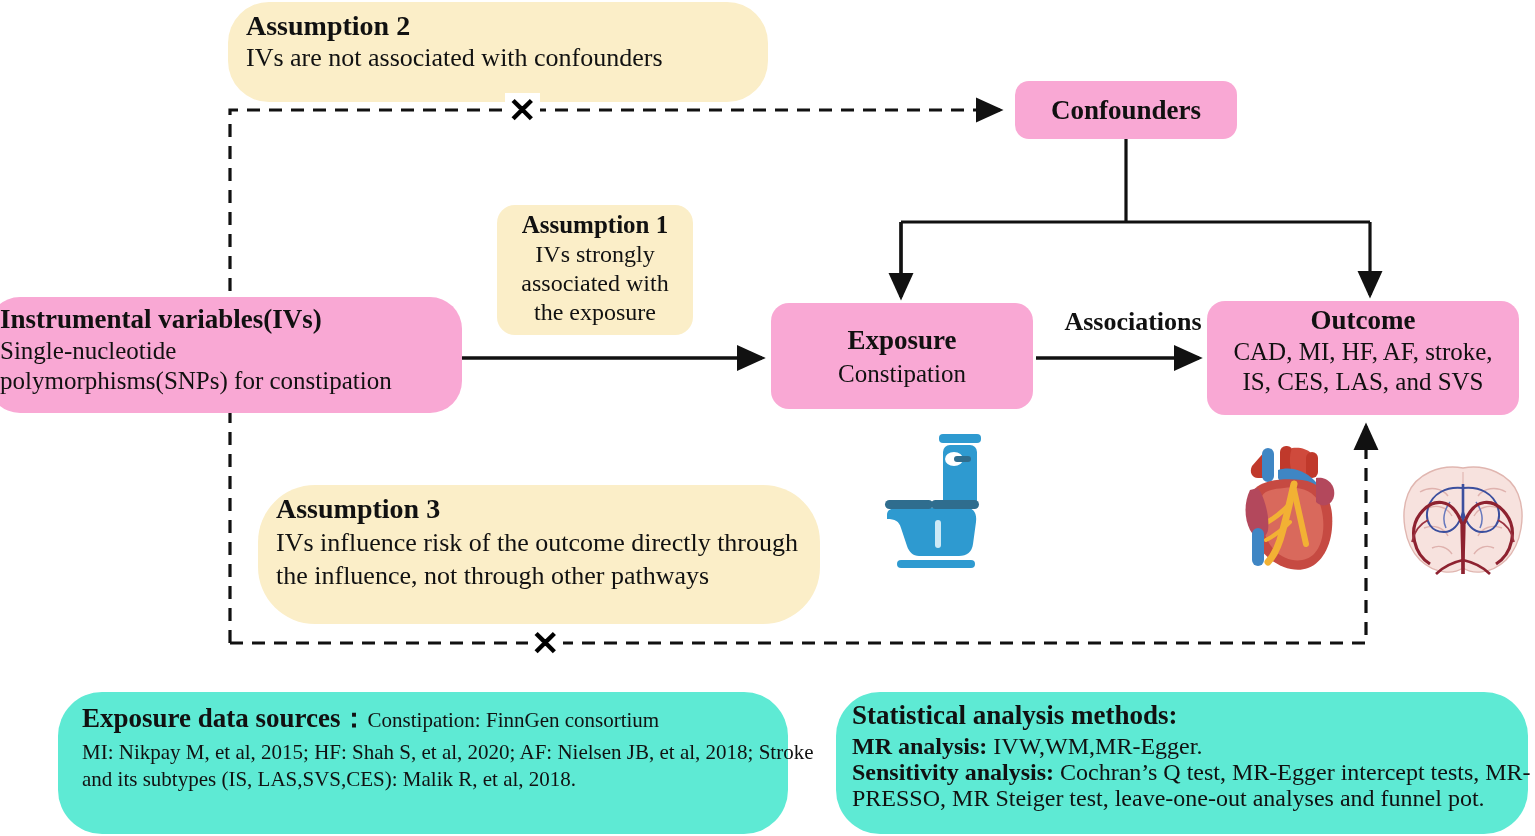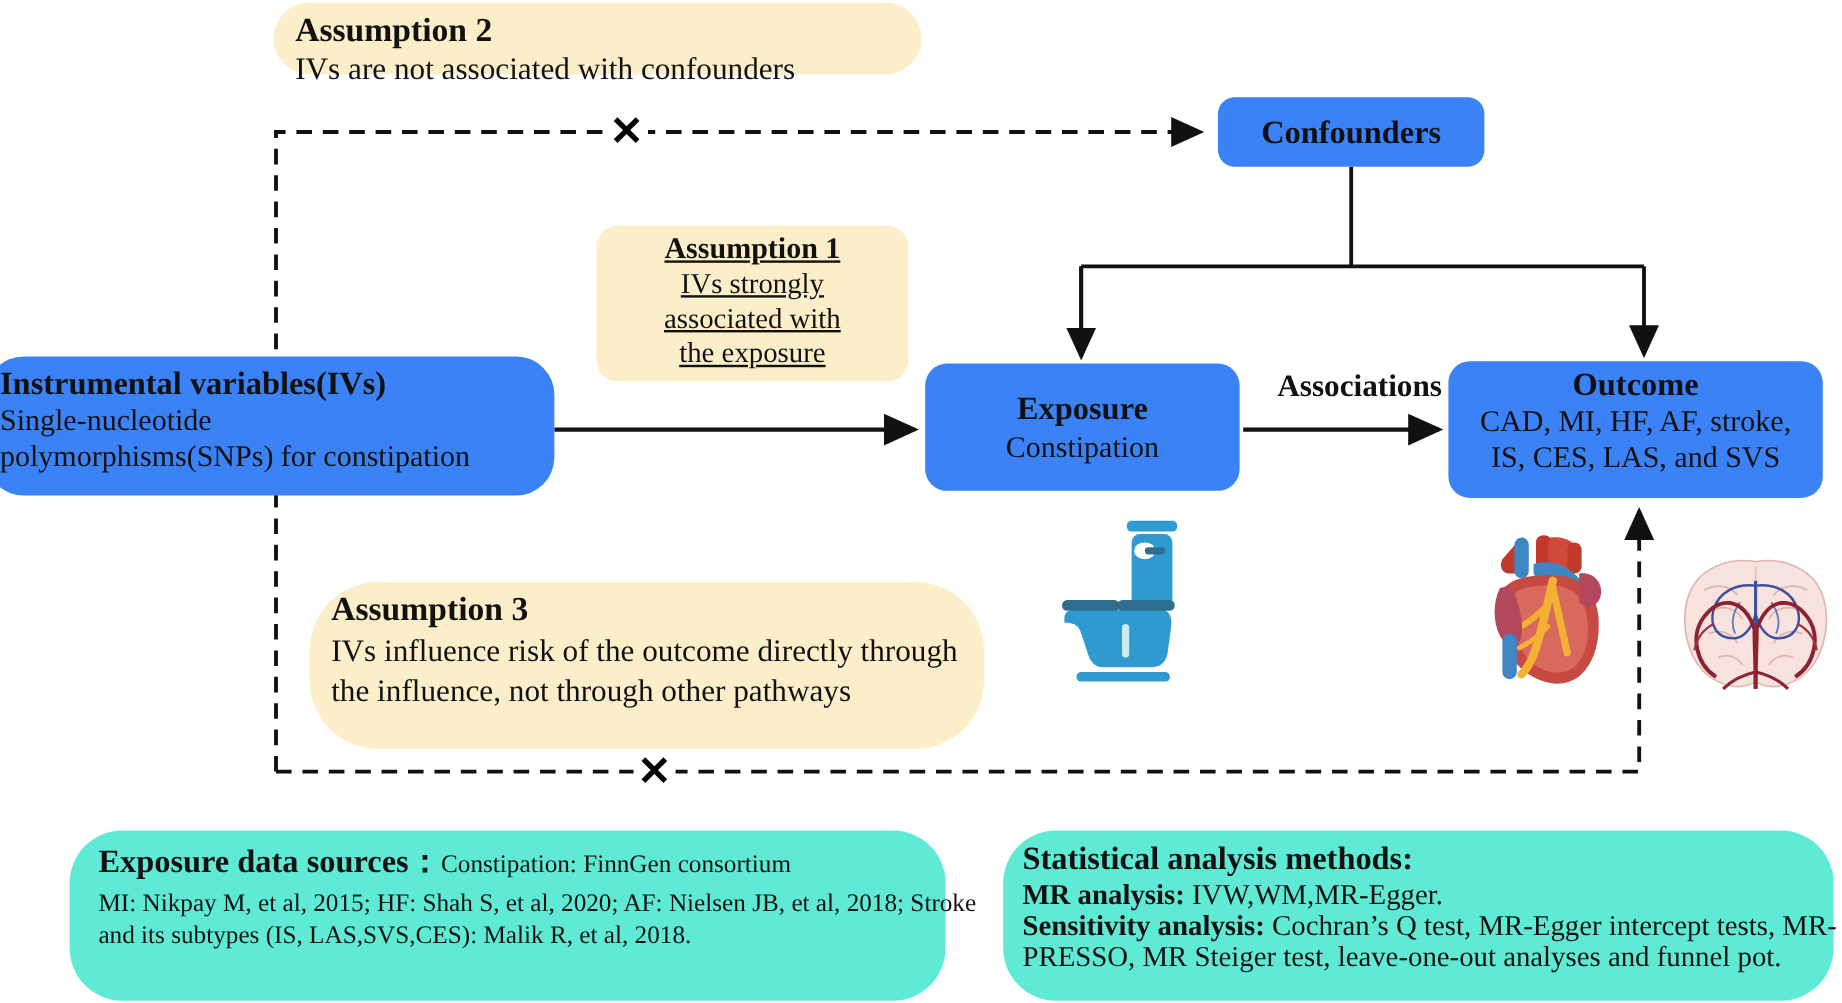--- a/index.html
+++ b/index.html
@@ -1,33 +1,33 @@
 <!DOCTYPE html>
 <html><head>
 <meta charset="utf-8">
 <style>
   html,body{margin:0;padding:0;background:#ffffff;}
   body{width:1535px;height:836px;position:relative;overflow:hidden;
        font-family:"Liberation Serif","DejaVu Serif",serif;color:#111;}
   #stage{position:absolute;left:0;top:0;width:1535px;height:836px;}
   svg.layer{position:absolute;left:0;top:0;width:1535px;height:836px;pointer-events:none;}
   .box{position:absolute;box-sizing:border-box;}
-  .blue{background:#3b82f6;}
+  .blue{background:#f9a8d4;}
   .cream{background:#fbeec8;}
   .cyan{background:#5eead4;}
   .ttl{font-weight:bold;}
   .ctr{text-align:center;}
   .nowrap{white-space:nowrap;}
 
   
-  #a2{left:228px;top:2px;width:540px;height:60px;border-radius:41px;padding:7px 0 0 18px;}
+  #a2{left:228px;top:2px;width:540px;height:100px;border-radius:41px;padding:7px 0 0 18px;}
   #a2 .ttl{font-size:28px;line-height:33px;}
   #a2 .sub{font-size:26px;line-height:32px;}
 
-  #a1{left:497px;top:188px;width:260px;height:130px;border-radius:18px;padding-top:5px;text-decoration:underline;}
+  #a1{left:497px;top:205px;width:196px;height:130px;border-radius:18px;padding-top:5px;}
   #a1 .ttl{font-size:25px;line-height:30px;}
   #a1 .sub{font-size:24px;line-height:29px;}
 
   #a3{left:258px;top:485px;width:562px;height:139px;border-radius:57px;padding:7px 0 0 18px;}
   #a3 .ttl{font-size:28px;line-height:34px;}
   #a3 .sub{font-size:26px;line-height:33px;}
 
   
   #ivs{left:-12px;top:297px;width:474px;height:116px;border-radius:32px;padding:6px 0 0 12px;}
   #ivs .ttl{font-size:27px;line-height:33px;}

